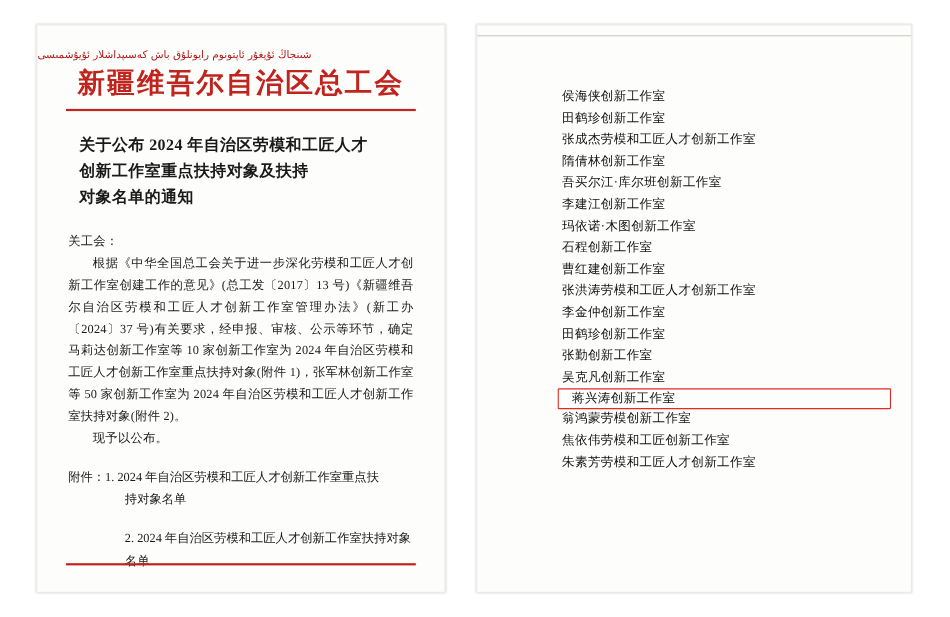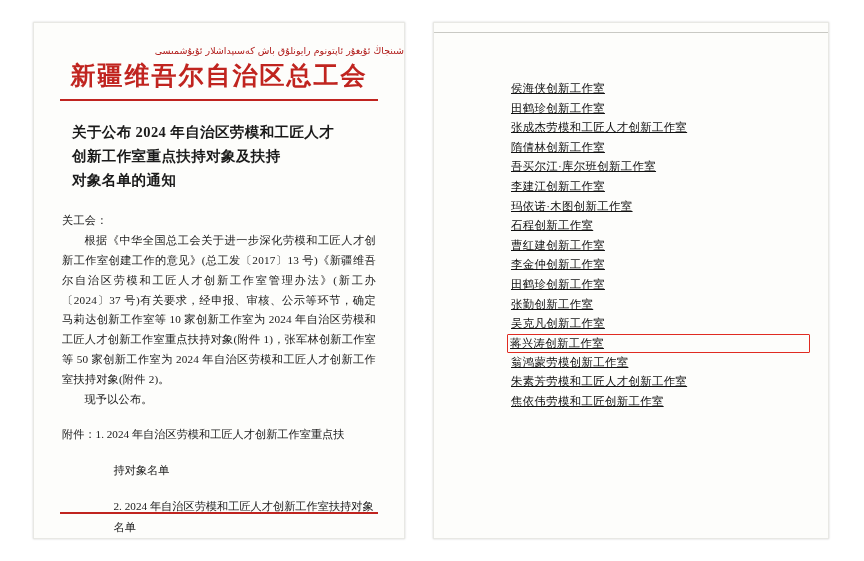--- a/index.html
+++ b/index.html
@@ -28,21 +28,21 @@
     top: 22px;
     width: 372px;
     height: 517px;
     background: #fdfdfb;
     box-shadow: 0 0 2px rgba(0,0,0,0.18);
     border: 1px solid #e8e8e4;
     box-sizing: border-box;
     padding: 0;
   }
   .uy-line {
-    text-align: right;
+    text-align: left;
     font-family: "DejaVu Sans", sans-serif;
     font-size: 9.5px;
     color: #b01a18;
     margin-top: 22px;
     letter-spacing: 0.4px;
     direction: rtl;
   }
   .masthead {
     text-align: center;
     color: #c0241f;
@@ -81,21 +81,21 @@
   .body-block p {
     margin: 0;
   }
   .indent2 { text-indent: 2em; }
   .attach-list {
     margin: 14px 28px 0 28px;
     font-size: 11.2px;
     line-height: 1.8;
   }
   .attach-list .row { display: block; }
-  .attach-list .row.sub { margin-left: 4.6em; margin-top: 16px; }
+  .attach-list .row.sub { margin-left: 4.6em; }
   .attach-list .row.sub2 { margin-left: 4.6em; margin-top: 16px; }
 
   
   .doc-right {
     position: absolute;
     left: 433px;
     top: 22px;
     width: 396px;
     height: 517px;
     background: #fdfdfb;
@@ -118,26 +118,25 @@
   .name-item {
     font-size: 11.4px;
     line-height: 1.0;
     height: 19.6px;
     display: flex;
     align-items: center;
     letter-spacing: 0.35px;
     color: #111;
     padding-left: 3px;
     box-sizing: border-box;
-    text-decoration: underline;
   }
   .name-item.highlight {
     border: 1.4px solid #e02b22;
     border-radius: 1px;
-    padding-left: 2px;
+    padding-left: 12px;
     margin-left: -1px;
     height: 19px;
   }
 </style>
 </head>
 <body>
 
 <div class="page">
 
   <div class="doc-left">
@@ -171,24 +170,25 @@
     <div class="name-list">
       <div class="name-item">侯海侠创新工作室</div>
       <div class="name-item">田鹤珍创新工作室</div>
       <div class="name-item">张成杰劳模和工匠人才创新工作室</div>
       <div class="name-item">隋倩林创新工作室</div>
       <div class="name-item">吾买尔江·库尔班创新工作室</div>
       <div class="name-item">李建江创新工作室</div>
       <div class="name-item">玛依诺·木图创新工作室</div>
       <div class="name-item">石程创新工作室</div>
       <div class="name-item">曹红建创新工作室</div>
+      <div class="name-item">张洪涛劳模和工匠人才创新工作室</div>
       <div class="name-item">李金仲创新工作室</div>
       <div class="name-item">田鹤珍创新工作室</div>
       <div class="name-item">张勤创新工作室</div>
       <div class="name-item">吴克凡创新工作室</div>
       <div class="name-item highlight">蒋兴涛创新工作室</div>
       <div class="name-item">翁鸿蒙劳模创新工作室</div>
+      <div class="name-item">焦依伟劳模和工匠创新工作室</div>
       <div class="name-item">朱素芳劳模和工匠人才创新工作室</div>
-      <div class="name-item">焦依伟劳模和工匠创新工作室</div>
     </div>
   </div>
 
 </div>
 
 </body></html>

